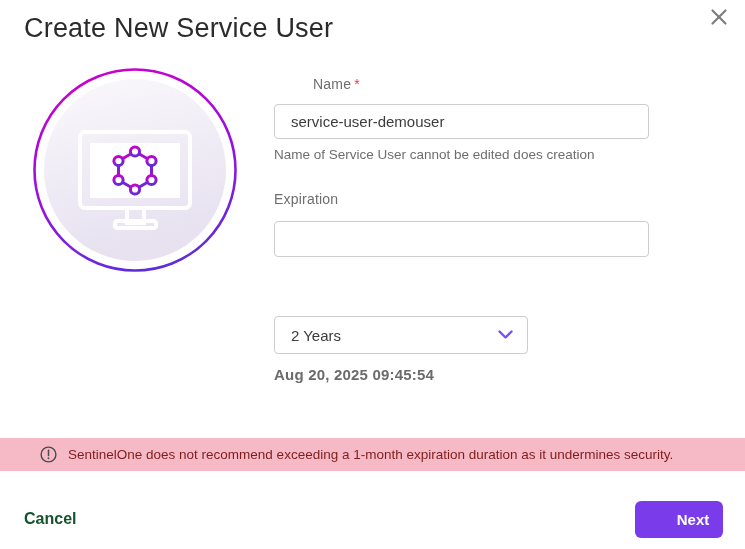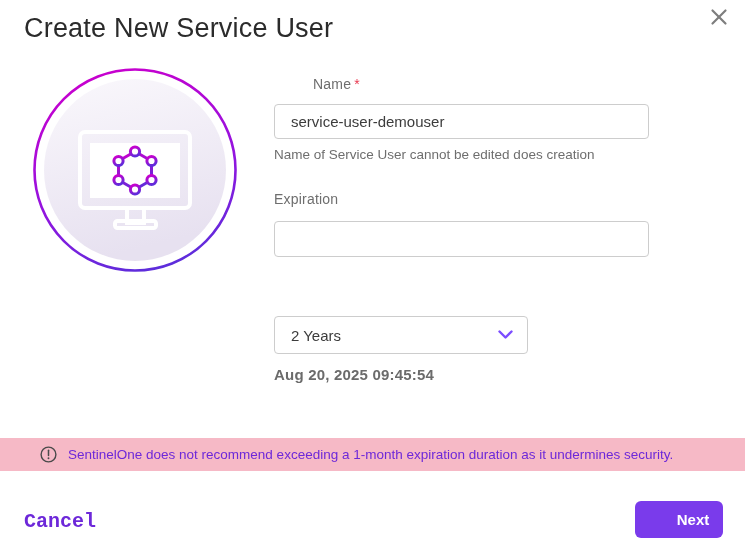--- a/index.html
+++ b/index.html
@@ -54,28 +54,28 @@
     position: absolute; top: 366px; left: 0;
     font-size: 15px; font-weight: 700; color: #6b6b6b; letter-spacing: 0.2px;
   }
 
   
   .warning-banner {
     position: absolute; left: 0; top: 438px; width: 745px; height: 33px;
     background: #f6b9c6; display: flex; align-items: center;
     padding-left: 40px; gap: 11px;
   }
-  .warning-text { font-size: 13.5px; color: #6d28d9; }
+  .warning-text { font-size: 13.5px; color: #7f1d1d; }
 
   
   .cancel-link {
     position: absolute; left: 24px; top: 510px;
-    font-size: 20px; font-weight: 700; color: #6d28d9; cursor: pointer;
+    font-size: 16px; font-weight: 700; color: #14532d; cursor: pointer;
     background: none; border: none;
-    font-family: Liberation Mono, monospace;
+    font-family: Liberation Sans, sans-serif;
   }
   .next-btn {
     position: absolute; right: 22px; top: 501px;
     width: 88px; height: 37px; border: none; border-radius: 6px;
     background: #7a3beb; color: #ffffff; font-size: 15px; font-weight: 700;
     cursor: pointer; font-family: "Liberation Sans", "DejaVu Sans", sans-serif; padding-left: 28px;
   }
 </style>
 </head>
 <body>

